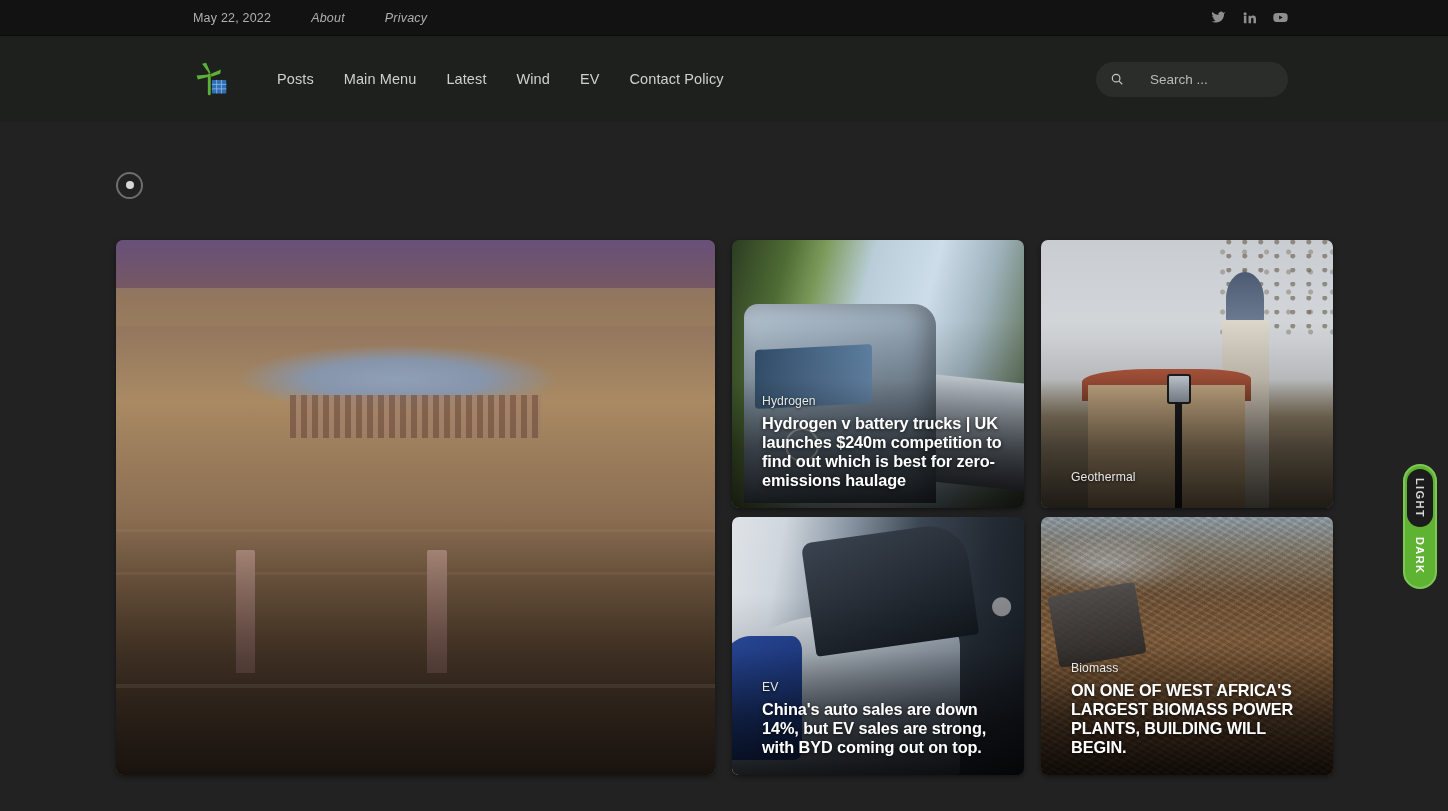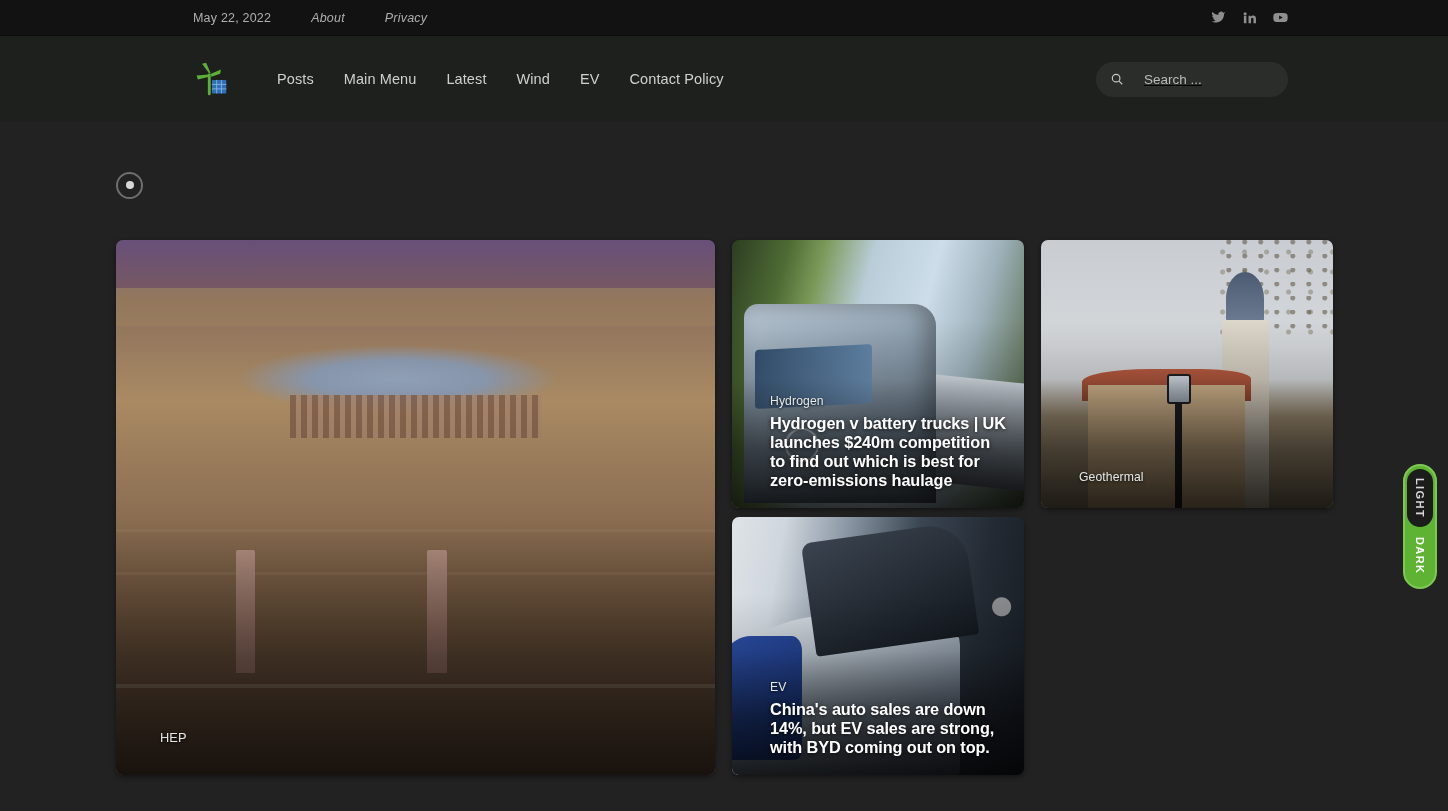--- a/index.html
+++ b/index.html
@@ -34,21 +34,21 @@
   }
   .logo{ width:36px; height:36px; position:relative; flex:0 0 auto; }
   .nav{ display:flex; align-items:center; gap:30px; margin-left:48px; }
   .nav-item{
     font-size:14.5px; color:#cfd1cf; white-space:nowrap; text-decoration:none;
     letter-spacing:.1px;
   }
   .header-spacer{ flex:1; }
   .search{
     width:192px; height:35px; background:#2b2d2b; border-radius:18px;
-    display:flex; align-items:center; padding:13px 14px; gap:20px;text-decoration:underline;
+    display:flex; align-items:center; padding:13px 14px; gap:26px;
   }
   .search svg{ width:14px; height:14px; stroke:#c6c8c6; fill:none; stroke-width:2; flex:0 0 auto;}
   .search input{
     background:transparent; border:0; outline:none;
     color:#c6c8c6; font-size:13.5px; font-family:inherit; width:100%;
   }
   .search input::placeholder{ color:#b9bbb9; }
 
   
   .main{ padding:0 116px 0 116px; position:relative; }
@@ -78,21 +78,21 @@
     position:relative; border-radius:7px; overflow:hidden;
     box-shadow:0 2px 5px rgba(0,0,0,.45);
   }
   .card.hero{ grid-row:1 / span 2; grid-column:1; }
   .card-img{ position:absolute; inset:0; }
   .scrim{
     position:absolute; inset:0;
     background:linear-gradient(to top, rgba(0,0,0,.78) 0%, rgba(0,0,0,.55) 22%, rgba(0,0,0,.12) 48%, rgba(0,0,0,0) 70%);
   }
   .card-body{
-    position:absolute; left:16px; right:0; bottom:0;
+    position:absolute; left:8px; right:0; bottom:0;
     padding:0 20px 22px 28px;
     margin-top:12px;
   }
   .card.small .card-body{ padding:0 16px 18px 22px; }
   .cat{
     font-size:12.8px; color:#e6e8e6; margin-bottom:8px; letter-spacing:.1px;
     text-shadow:0 1px 3px rgba(0,0,0,.8);
   }
   .card.small .cat{ font-size:12.2px; margin-bottom:6px; }
   .ctitle{
@@ -336,21 +336,20 @@
         <div class="hydro-band" style="top:9%;height:7%;background:rgba(170,140,95,.3)"></div>
         <div class="hydro-dam"></div>
         <div class="hydro-road" style="left:0;top:54%;width:100%;height:3px;"></div>
         <div class="hydro-road" style="left:0;top:62%;width:100%;height:3px;"></div>
         <div class="hydro-road" style="left:0;top:83%;width:100%;height:4px;background:rgba(200,180,150,.5)"></div>
         <div class="hydro-tower" style="left:20%;top:58%;width:3.2%;height:23%;"></div>
         <div class="hydro-tower" style="left:52%;top:58%;width:3.3%;height:23%;"></div>
       </div>
       <div class="scrim"></div>
       <div class="card-body">
-        <div class="cat">HEP</div>
       </div>
     </a>
 
     <a href="#" class="card small">
       <div class="card-img">
         <div class="img-truck"></div>
         <div class="truck-tank"></div>
         <div class="truck-cab"></div>
         <div class="truck-wind"></div>
         <div class="truck-star"></div>
@@ -387,20 +386,32 @@
         <div class="ev-blue"></div>
         <div class="ev-door"></div>
       </div>
       <div class="scrim"></div>
       <div class="card-body">
         <div class="cat">EV</div>
         <div class="ctitle">China's auto sales are down 14%, but EV sales are strong, with BYD coming out on top.</div>
       </div>
     </a>
 
+    <a href="#" class="card small">
+      <div class="card-img">
+        <div class="img-biomass"></div>
+        <div class="bio-chips"></div>
+        <div class="bio-mach"></div>
+      </div>
+      <div class="scrim"></div>
+      <div class="card-body">
+        <div class="cat">Biomass</div>
+        <div class="ctitle">ON ONE OF WEST AFRICA'S LARGEST BIOMASS POWER PLANTS, BUILDING WILL BEGIN.</div>
+      </div>
+    </a>
 
   </div>
 
   <div class="theme-toggle">
     <div class="tt-half light">
       <span class="tt-label">LIGHT</span>
     </div>
     <div class="tt-half dark">
       <span class="tt-label">DARK</span>
     </div>

